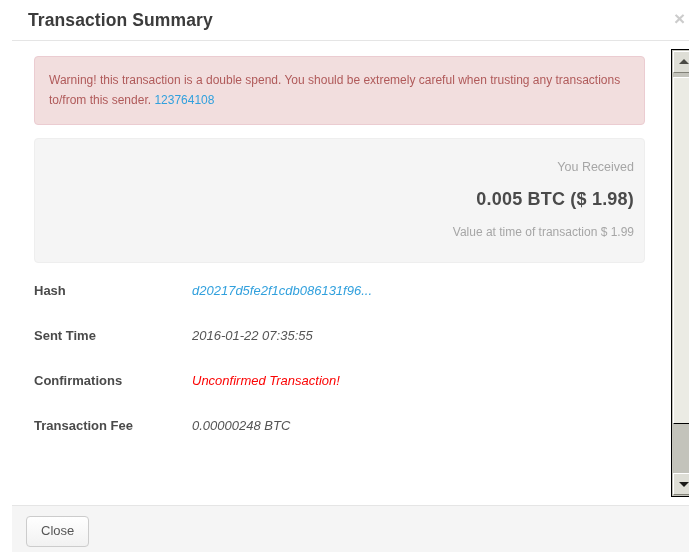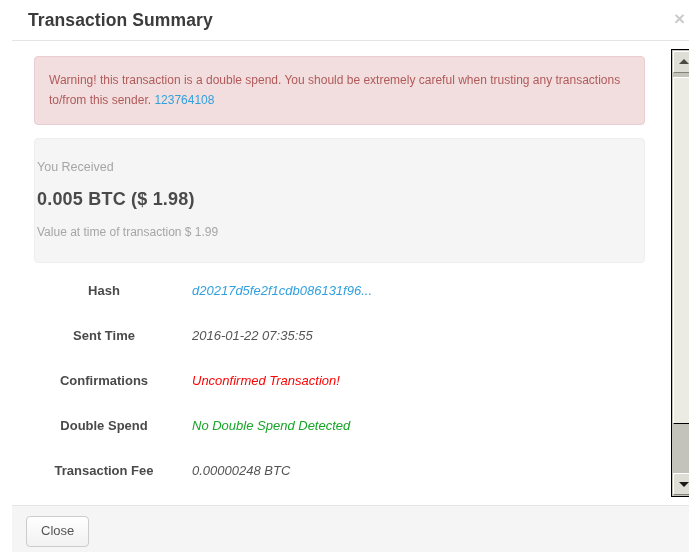--- a/index.html
+++ b/index.html
@@ -97,22 +97,22 @@
     color: #31a0dd;
     text-decoration: none;
   }
 
   
   .received-panel {
     margin-top: 13px;
     background: #f5f5f5;
     border: 1px solid #eeeeee;
     border-radius: 4px;
-    text-align: left;
-    padding: 20px 10px 22px 2px;
+    text-align: right;
+    padding: 20px 10px 22px 10px;
     box-sizing: border-box;
   }
   .received-label {
     color: #a6a6a6;
     font-size: 12.5px;
     line-height: 16px;
   }
   .received-amount {
     color: #4a4a4a;
     font-size: 18px;
@@ -133,21 +133,21 @@
     margin-top: 13px;
   }
   .detail-row {
     display: flex;
     align-items: baseline;
     height: 45px;
   }
   .detail-label {
     width: 140px;
     min-width: 140px;
-    text-align: center;
+    text-align: left;
     font-weight: bold;
     color: #4a4a4a;
     font-size: 13px;
     padding-top: 7px;
     box-sizing: border-box;
   }
   .detail-value {
     padding-left: 18px;
     font-size: 13px;
     color: #555555;
@@ -276,24 +276,20 @@
           </div>
           <div class="detail-row">
             <div class="detail-label">Sent Time</div>
             <div class="detail-value">2016-01-22 07:35:55</div>
           </div>
           <div class="detail-row">
             <div class="detail-label">Confirmations</div>
             <div class="detail-value danger">Unconfirmed Transaction!</div>
           </div>
           <div class="detail-row">
-            <div class="detail-label">Double Spend</div>
-            <div class="detail-value success">No Double Spend Detected</div>
-          </div>
-          <div class="detail-row">
             <div class="detail-label">Transaction Fee</div>
             <div class="detail-value">0.00000248 BTC</div>
           </div>
         </div>
 
     </div>
 
     <div class="scrollbar">
       <div class="sb-track">
         <div class="sb-btn up">

